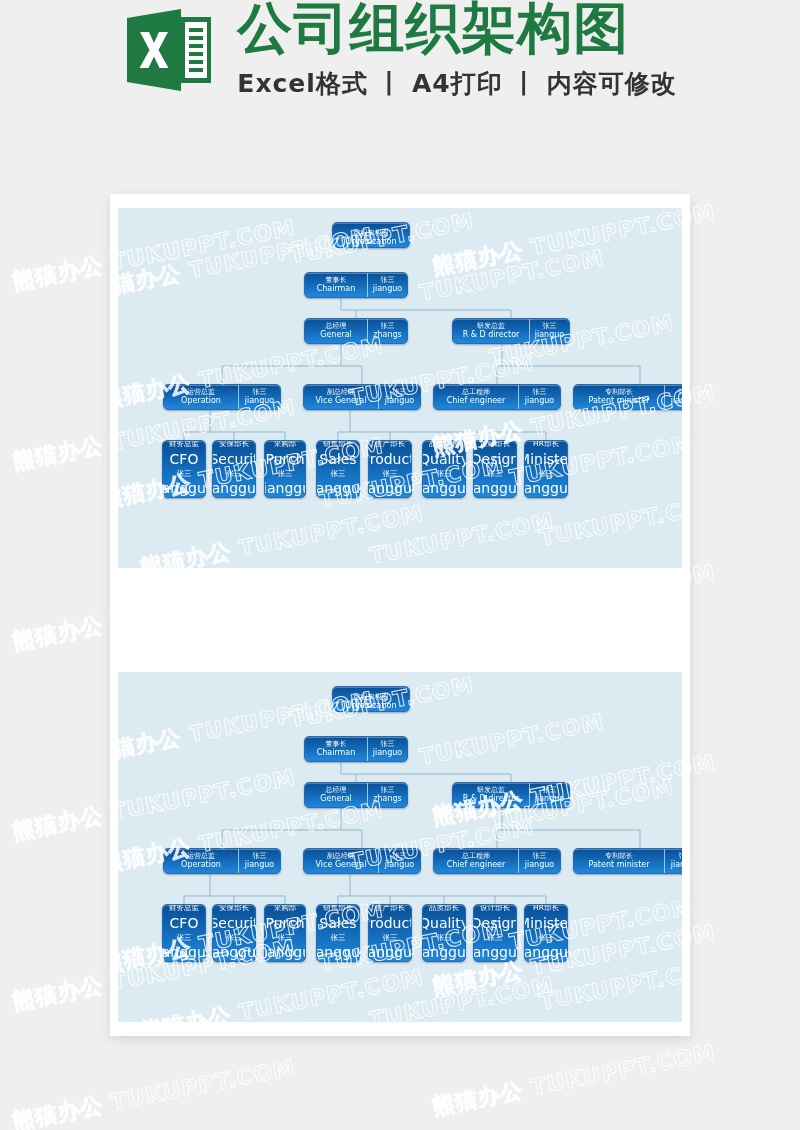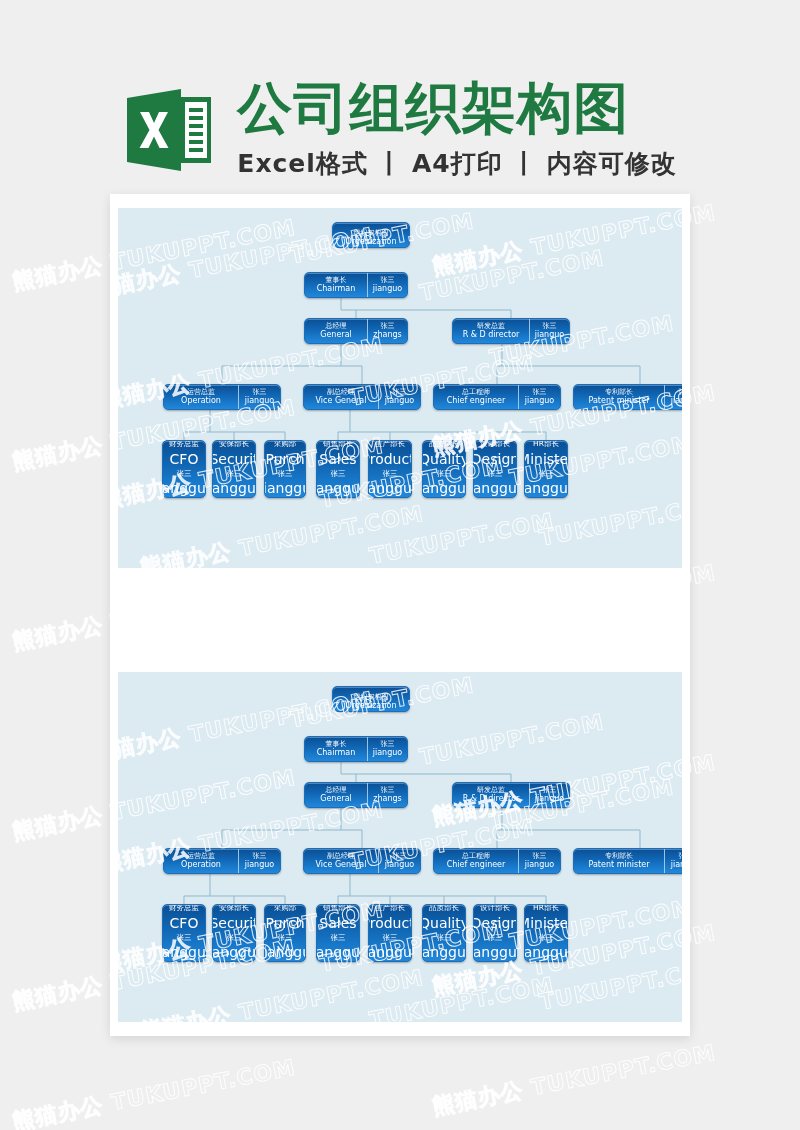--- a/index.html
+++ b/index.html
@@ -7,21 +7,21 @@
     width:800px;height:1130px;
     background:#efefef;
     font-family:"Liberation Sans","DejaVu Sans",sans-serif;
     overflow:hidden;
     position:relative;
   }
 
   
   .header{
     position:absolute;left:0;top:0;width:800px;height:180px;
-    display:flex;align-items:flex-end;justify-content:center;
+    display:flex;align-items:flex-start;justify-content:center;
   }
   .header-inner{display:flex;align-items:center;gap:22px;}
 
   .excel-logo{width:92px;height:92px;position:relative;flex:0 0 auto;}
   .excel-logo svg{display:block;}
 
   .title-block{display:flex;flex-direction:column;align-items:flex-start;}
   .main-title{
     font-size:55px;font-weight:bold;color:#1f7a42;
     line-height:1.03;letter-spacing:1px;

